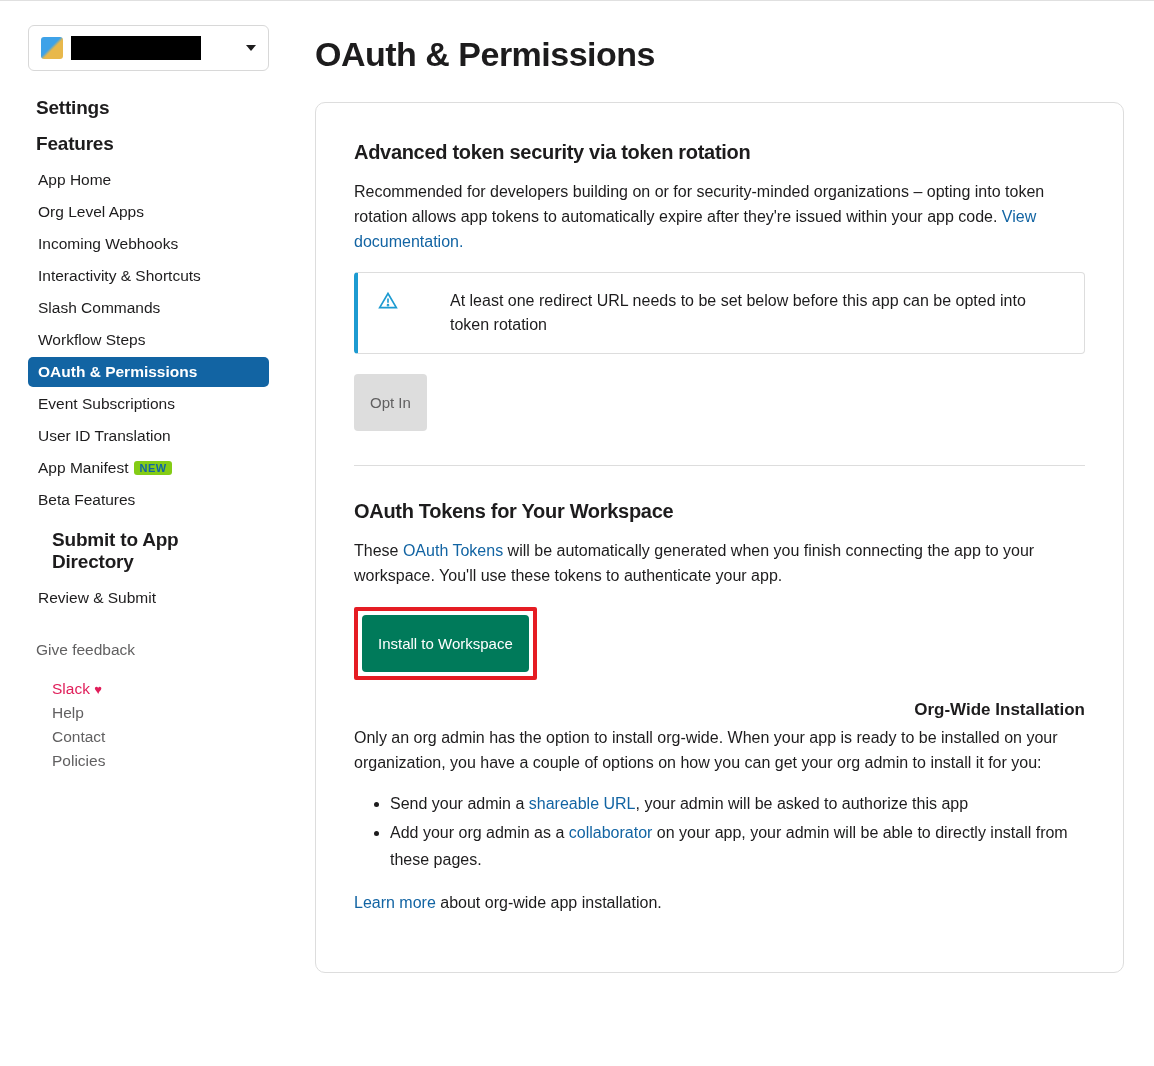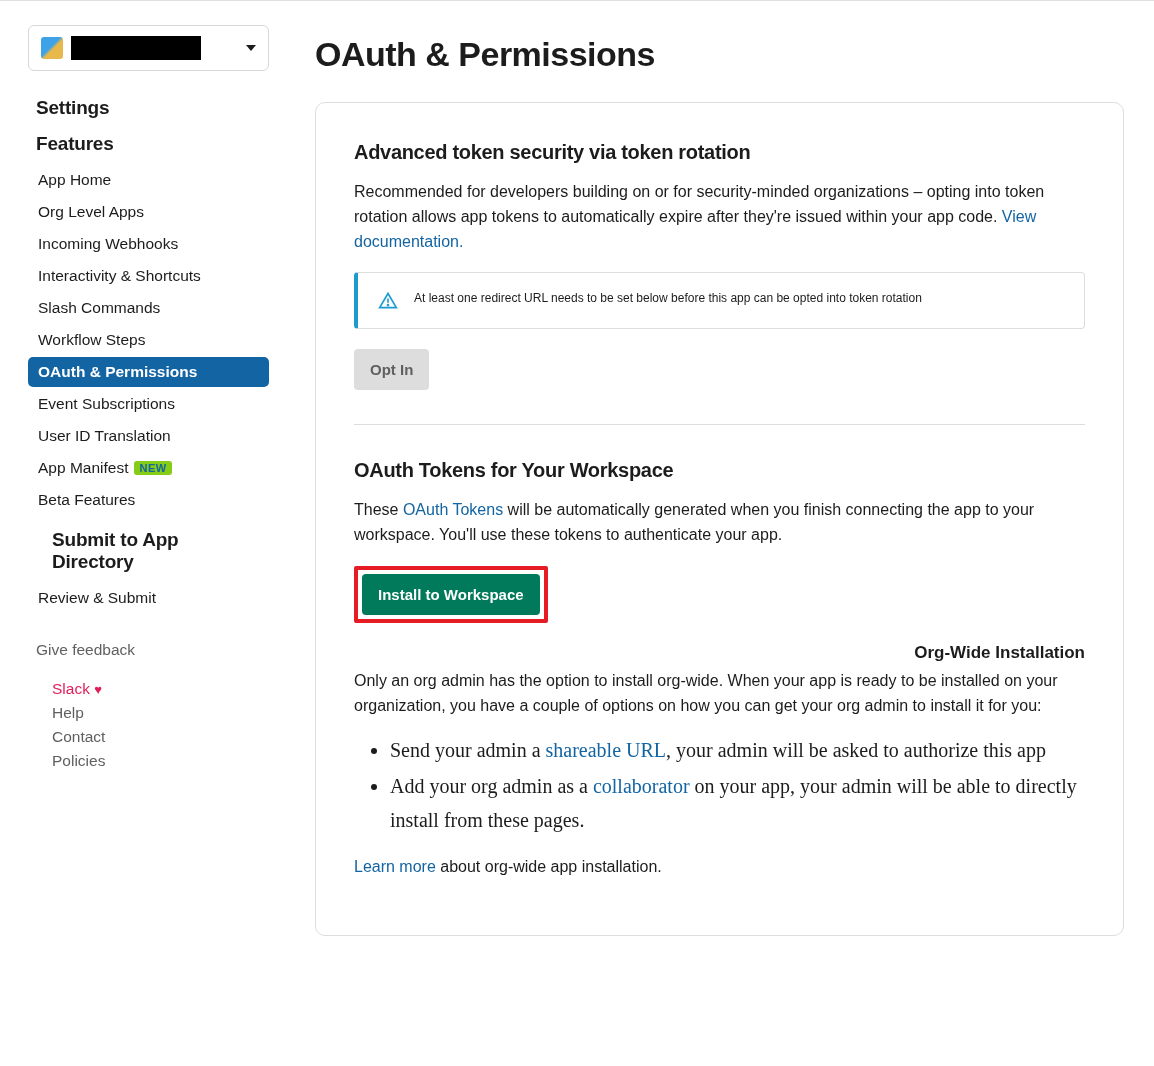--- a/index.html
+++ b/index.html
@@ -144,29 +144,30 @@
       display: flex;
       gap: 16px;
       margin-bottom: 20px;
     }
     .alert-icon {
       flex-shrink: 0;
       position: relative;
       top: 2px;
     }
     .alert-text {
-      font-size: 12px;
+      font-size: 16px;
       line-height: 1.5;
+      margin-left: 36px;
     }
     .btn {
       display: inline-block;
-      padding: 12px 16px;
+      padding: 20px 16px;
       border-radius: 4px;
       font-size: 15px;
-      font-weight: 700;
+      font-weight: 400;
       cursor: pointer;
       border: none;
     }
     .btn-disabled {
       background: #dddddd;
       color: #616061;
     }
     .btn-primary {
       background: #007a5a;
       color: #fff;
@@ -184,23 +185,22 @@
       margin: 34px 0 34px 0;
     }
     .subsection-title {
       font-size: 17px;
       font-weight: 900;
       margin-bottom: 6px;
       text-align: right;
     }
     .bullet-list {
       margin: 14px 0 18px 36px;
-      font-size: 20px;
+      font-size: 16px;
       line-height: 1.7;
-      font-family: Liberation Serif, serif;
     }
     .bullet-list li { margin-bottom: 2px; }
   </style>
 </head>
 <body>
 
 <div class="layout">
   <aside class="sidebar">
     <div class="app-selector">
       <div class="app-selector-left">

